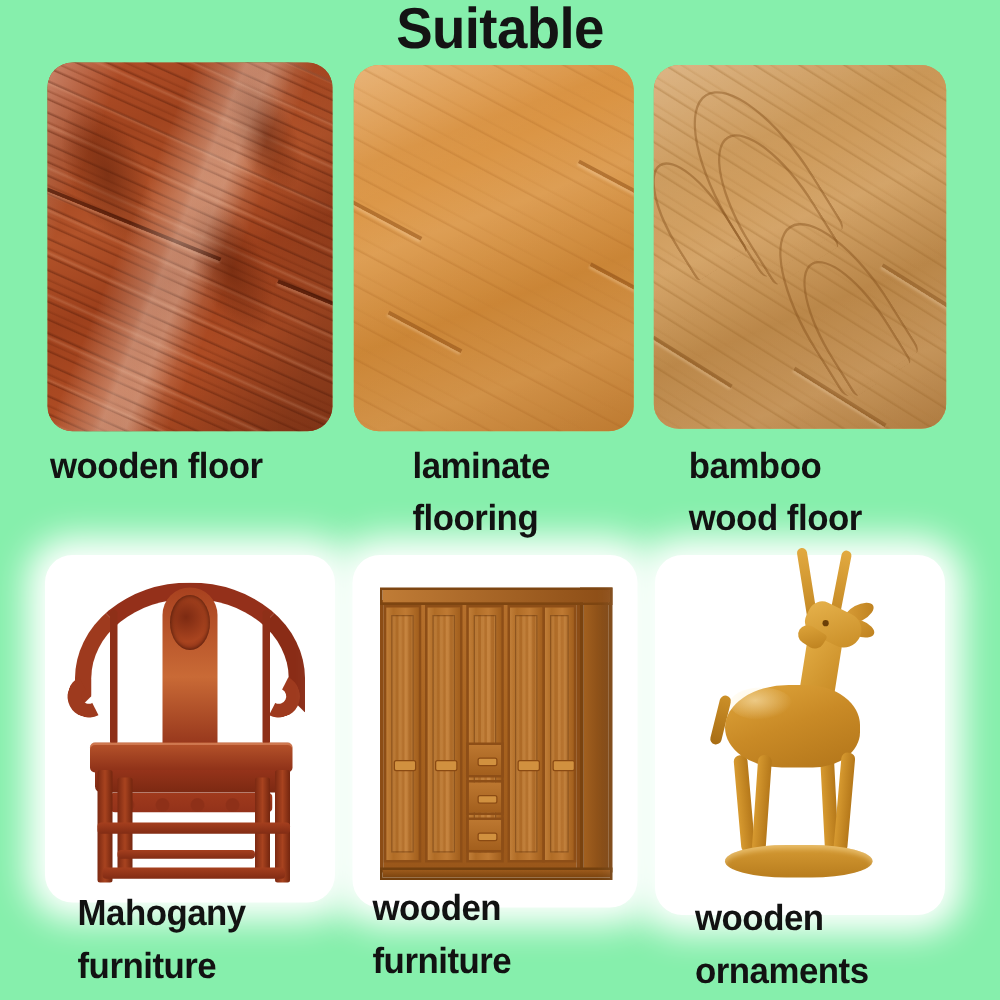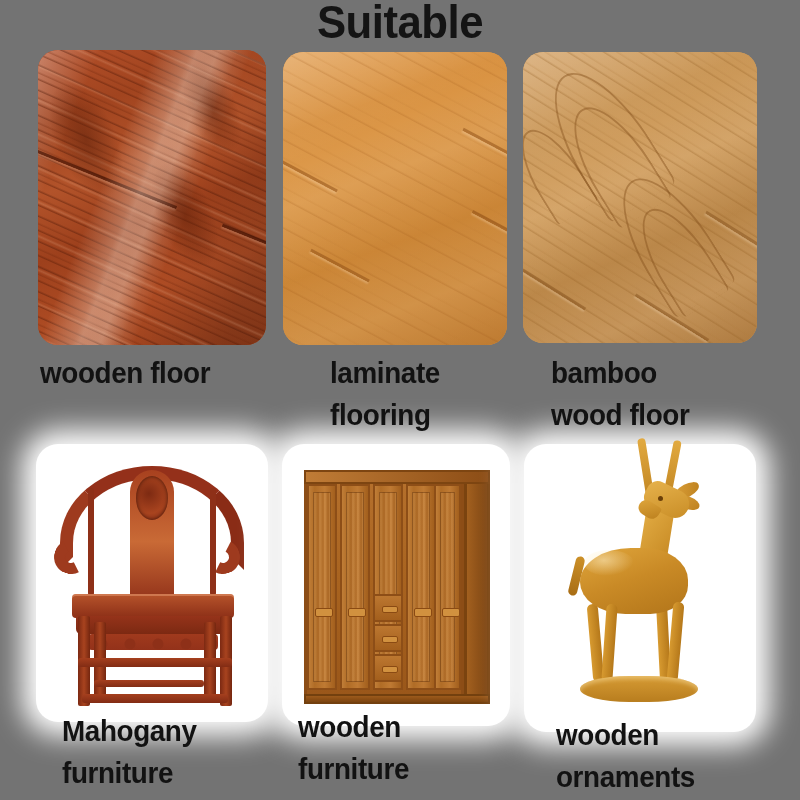--- a/index.html
+++ b/index.html
@@ -3,21 +3,21 @@
 <meta charset="utf-8">
 <style>
   * { margin:0; padding:0; box-sizing:border-box; }
   html,body{ width:800px; height:800px; }
   body{
     background:#fbf4e3;
     font-family:"Liberation Sans", sans-serif;
     overflow:hidden;
     position:relative;
   }
-  #page{ position:relative; width:800px; height:800px; background:#737373; overflow:hidden; }
+  #page{ position:relative; width:800px; height:800px; background:#86efac; overflow:hidden; }
 
   
   .title{
     position:absolute;
     top:-4px; left:0; width:800px;
     text-align:center;
     font-size:46px;
     font-weight:bold;
     letter-spacing:-0.5px;
     color:#141414;

